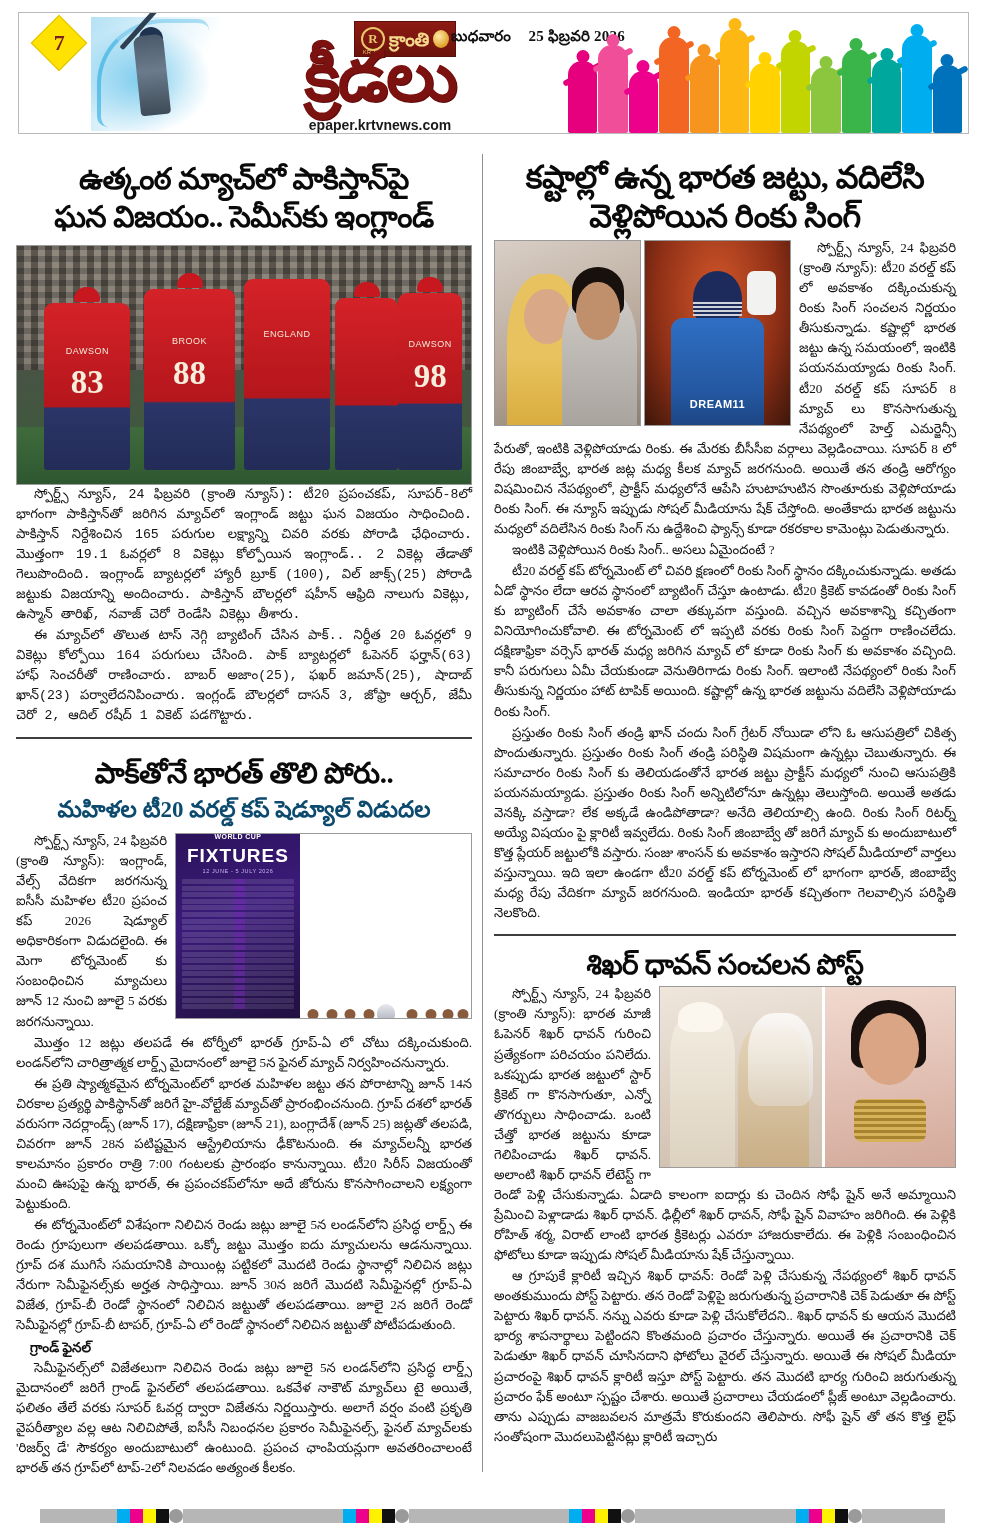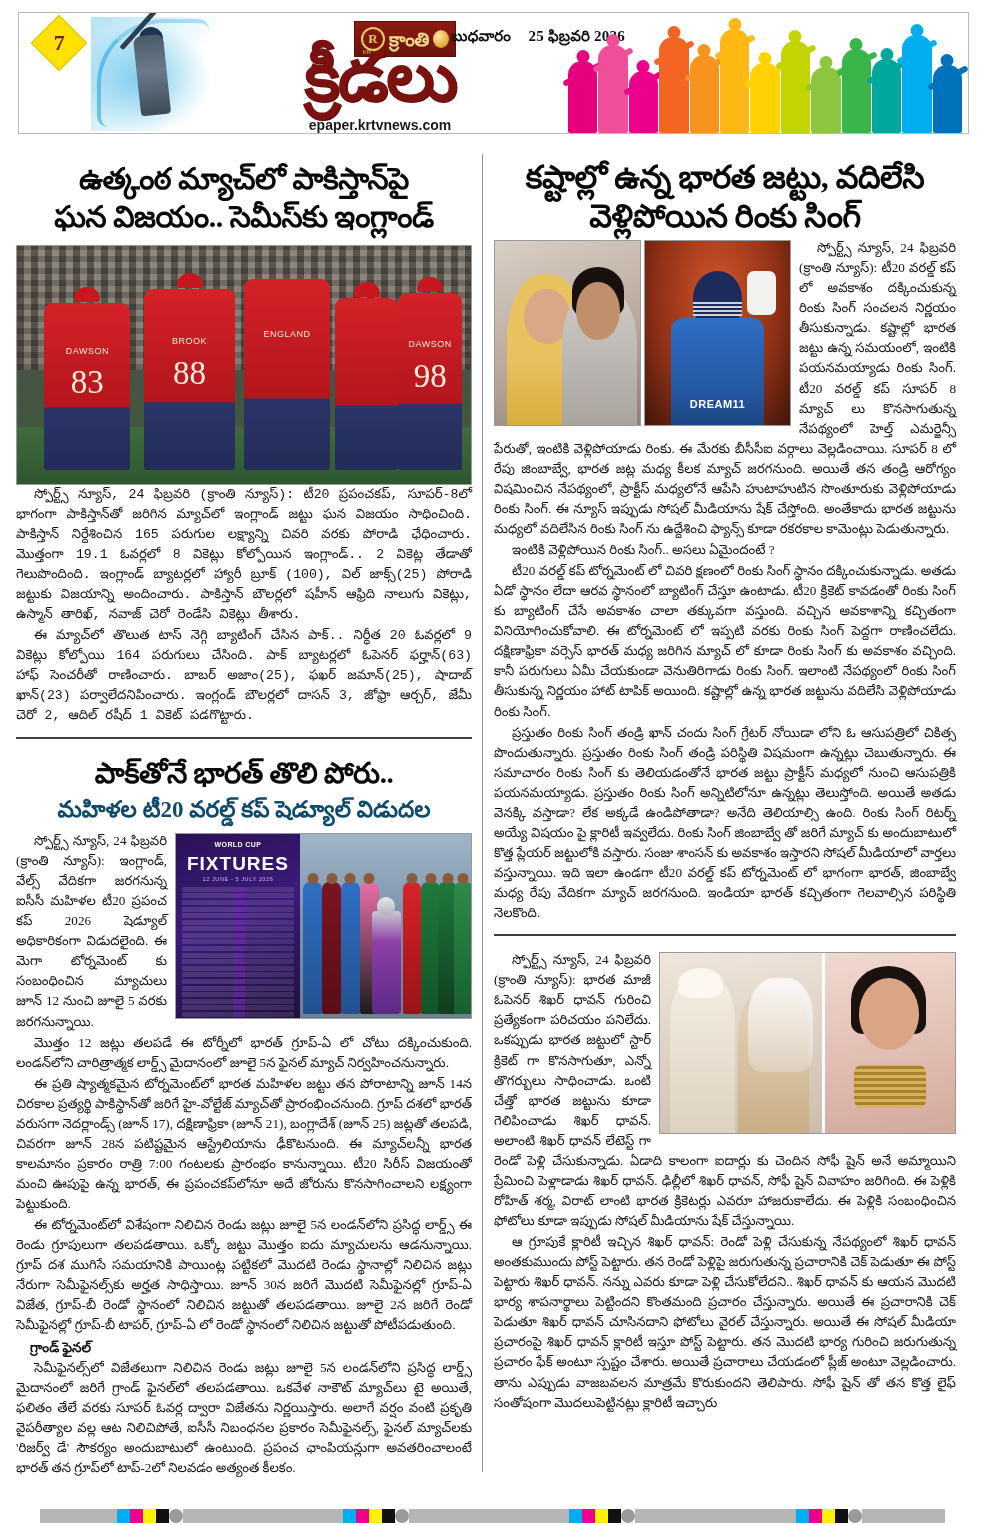--- a/index.html
+++ b/index.html
@@ -186,21 +186,21 @@
     width: 22px; height: 22px; border-radius: 50%;
     background: #c79a78; z-index:-1;
   }
   .player .jname {
     position:absolute; left:0; right:0; top: 26%;
     text-align:center; color:#f2e9d8; font-size: 9px;
     font-family: "Liberation Sans", sans-serif; letter-spacing: .5px;
   }
   .player .jnum {
     position:absolute; left:0; right:0; top: 38%;
-    text-align:center; color:#f5eedd; font-size: 33px; font-weight: normal;
+    text-align:center; color:#f5eedd; font-size: 33px; font-weight: bold;
     font-family: "Liberation Serif", serif; line-height:1;
   }
 
   .photo-duo { display: flex; gap: 3px; width: 297px; height: 186px; margin-top: 4px; }
   .photo-duo > div { flex: 1; border: 1px solid #9a9a9a; position: relative; overflow: hidden; }
   .selfie { background: linear-gradient(160deg,#d9cfc6 0%, #b9a99c 55%, #8d7f74 100%); }
   .selfie .woman {
     position:absolute; left: 8%; bottom: 0; width: 54%; height: 82%;
     background: linear-gradient(180deg,#e8c25f 55%, #d9ad3e 100%);
     border-radius: 44% 44% 0 0;
@@ -342,21 +342,21 @@
     font-family: "Liberation Serif", serif;
     font-size: 13.2px; line-height: 1.52;
     color: #121212; text-align: justify;
     text-justify: inter-word;
   }
   .body-text p { text-indent: 18px; margin-bottom: 1px; }
   .sub-head {
     font-family: "Liberation Serif", serif;
     font-size: 13.5px; font-weight: bold; margin: 2px 0 0 0; text-indent: 14px;
   }
-  .float-poster { float: right; margin: 2px 0 4px 8px; }
+  .float-poster { float: right; margin: 2px 0 4px 8px; align-items: flex-end; }
   .float-duo { float: left; margin: 2px 8px 4px 0; }
   .float-wed { float: right; margin: 2px 0 4px 8px; }
   .clearfix::after { content:""; display:block; clear:both; }
 
   
   .cmyk-bar {
     position: absolute; left: 40px; bottom: 14px;
     width: 905px; height: 14px;
     display: flex; align-items: center;
   }
@@ -561,20 +561,21 @@
           <p>స్పోర్ట్స్ న్యూస్, 24 ఫిబ్రవరి (క్రాంతి న్యూస్): టీ20 వరల్డ్ కప్ లో అవకాశం దక్కించుకున్న రింకు సింగ్ సంచలన నిర్ణయం తీసుకున్నాడు. కష్టాల్లో భారత జట్టు ఉన్న సమయంలో, ఇంటికి పయనమయ్యాడు రింకు సింగ్. టీ20 వరల్డ్ కప్ సూపర్ 8 మ్యాచ్ లు కొనసాగుతున్న నేపథ్యంలో హెల్త్ ఎమర్జెన్సీ పేరుతో, ఇంటికి వెళ్లిపోయాడు రింకు. ఈ మేరకు బీసీసీఐ వర్గాలు వెల్లడించాయి. సూపర్ 8 లో రేపు జింబాబ్వే, భారత జట్ల మధ్య కీలక మ్యాచ్ జరగనుంది. అయితే తన తండ్రి ఆరోగ్యం విషమించిన నేపథ్యంలో, ప్రాక్టీస్ మధ్యలోనే ఆపేసి హుటాహుటిన సొంతూరుకు వెళ్లిపోయాడు రింకు సింగ్. ఈ న్యూస్ ఇప్పుడు సోషల్ మీడియాను షేక్ చేస్తోంది. అంతేకాదు భారత జట్టును మధ్యలో వదిలేసిన రింకు సింగ్ ను ఉద్దేశించి ఫ్యాన్స్ కూడా రకరకాల కామెంట్లు పెడుతున్నారు.</p>
           <p>ఇంటికి వెళ్లిపోయిన రింకు సింగ్.. అసలు ఏమైందంటే ?</p>
           <p>టీ20 వరల్డ్ కప్ టోర్నమెంట్ లో చివరి క్షణంలో రింకు సింగ్ స్థానం దక్కించుకున్నాడు. అతడు ఏడో స్థానం లేదా ఆరవ స్థానంలో బ్యాటింగ్ చేస్తూ ఉంటాడు. టీ20 క్రికెట్ కావడంతో రింకు సింగ్ కు బ్యాటింగ్ చేసే అవకాశం చాలా తక్కువగా వస్తుంది. వచ్చిన అవకాశాన్ని కచ్చితంగా వినియోగించుకోవాలి. ఈ టోర్నమెంట్ లో ఇప్పటి వరకు రింకు సింగ్ పెద్దగా రాణించలేదు. దక్షిణాఫ్రికా వర్సెస్ భారత్ మధ్య జరిగిన మ్యాచ్ లో కూడా రింకు సింగ్ కు అవకాశం వచ్చింది. కానీ పరుగులు ఏమీ చేయకుండా వెనుతిరిగాడు రింకు సింగ్. ఇలాంటి నేపథ్యంలో రింకు సింగ్ తీసుకున్న నిర్ణయం హాట్ టాపిక్ అయింది. కష్టాల్లో ఉన్న భారత జట్టును వదిలేసి వెళ్లిపోయాడు రింకు సింగ్.</p>
           <p>ప్రస్తుతం రింకు సింగ్ తండ్రి ఖాన్ చందు సింగ్ గ్రేటర్ నోయిడా లోని ఓ ఆసుపత్రిలో చికిత్స పొందుతున్నారు. ప్రస్తుతం రింకు సింగ్ తండ్రి పరిస్థితి విషమంగా ఉన్నట్లు చెబుతున్నారు. ఈ సమాచారం రింకు సింగ్ కు తెలియడంతోనే భారత జట్టు ప్రాక్టీస్ మధ్యలో నుంచి ఆసుపత్రికి పయనమయ్యాడు. ప్రస్తుతం రింకు సింగ్ అన్నిటిలోనూ ఉన్నట్లు తెలుస్తోంది. అయితే అతడు వెనక్కి వస్తాడా? లేక అక్కడే ఉండిపోతాడా? అనేది తెలియాల్సి ఉంది. రింకు సింగ్ రిటర్న్ అయ్యే విషయం పై క్లారిటీ ఇవ్వలేదు. రింకు సింగ్ జింబాబ్వే తో జరిగే మ్యాచ్ కు అందుబాటులో కొత్త ప్లేయర్ జట్టులోకి వస్తారు. సంజు శాంసన్ కు అవకాశం ఇస్తారని సోషల్ మీడియాలో వార్తలు వస్తున్నాయి. ఇది ఇలా ఉండగా టీ20 వరల్డ్ కప్ టోర్నమెంట్ లో భాగంగా భారత్, జింబాబ్వే మధ్య రేపు వేదికగా మ్యాచ్ జరగనుంది. ఇండియా భారత్ కచ్చితంగా గెలవాల్సిన పరిస్థితి నెలకొంది.</p>
         </div>
       </div>
 
       <div class="rule-thick"></div>
 
       <h1 class="hl hl-c" style="font-size:28px;">
+        <div>శిఖర్ ధావన్ సంచలన పోస్ట్</div>
       </h1>
 
       <div class="clearfix">
         <div class="photo-wedding float-wed">
           <div class="wed-a">
             <div class="bride"></div>
             <div class="veil"></div>
             <div class="groom"></div>
             <div class="turban"></div>
           </div>

